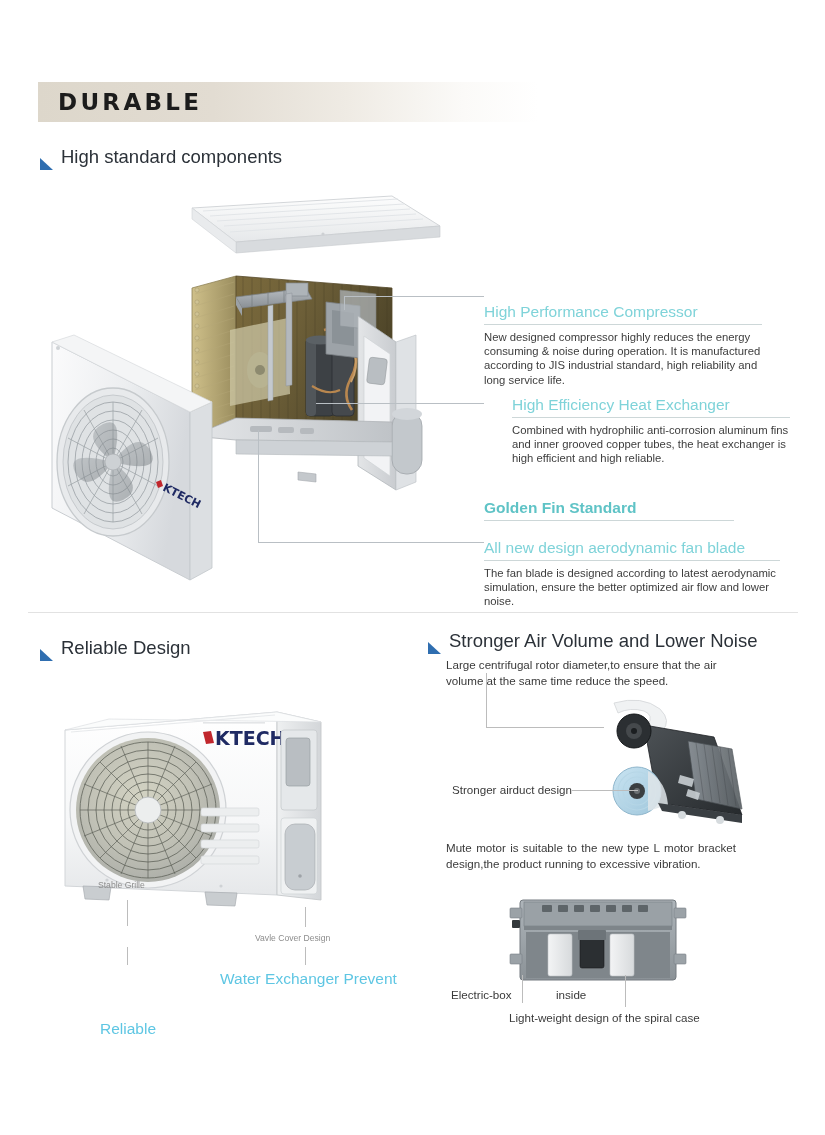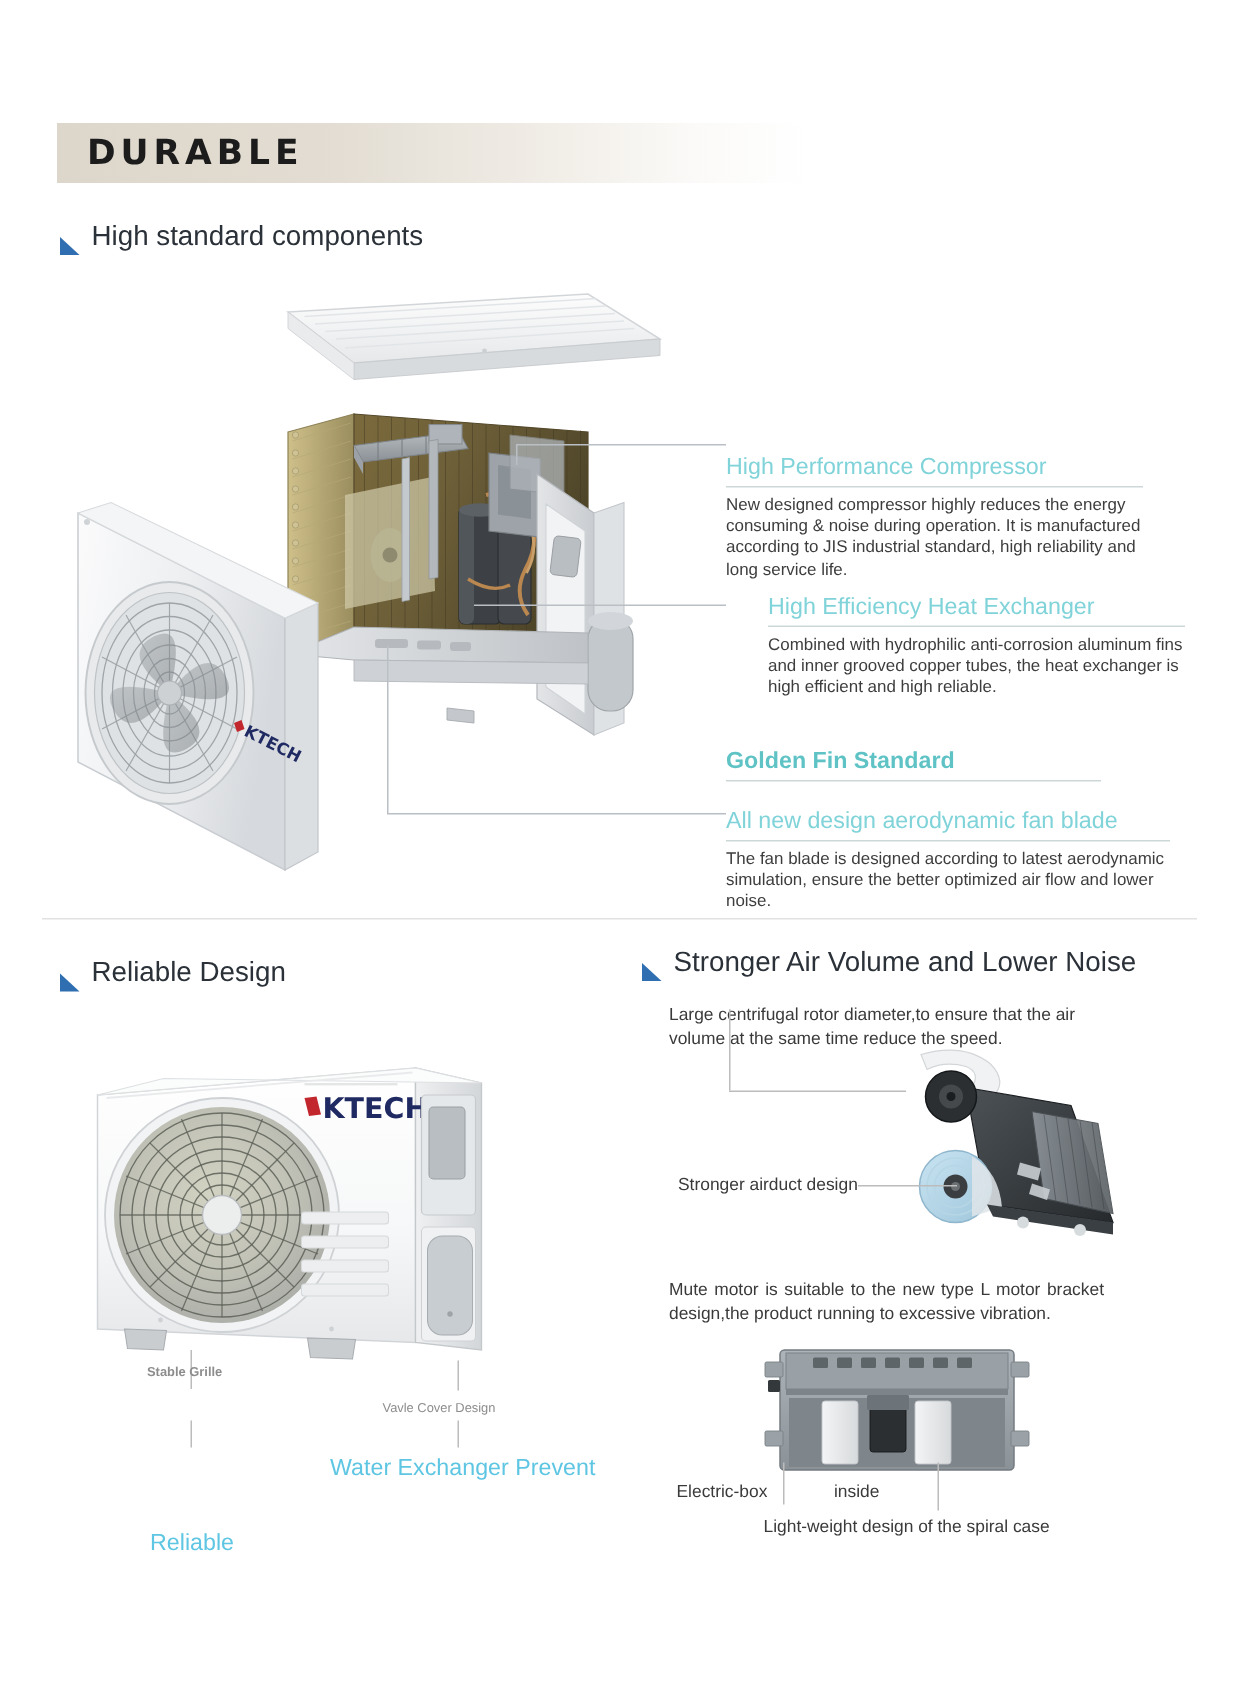--- a/index.html
+++ b/index.html
@@ -115,30 +115,29 @@
     position: absolute;
     font-size: 15.5px;
     color: #5ec6e3;
     white-space: nowrap;
   }
   .body-text {
     position: absolute;
     font-size: 11.6px;
     line-height: 16px;
     color: #3a3a3a;
-    margin-top: 12px;
   }
   .mid-label {
     position: absolute;
     font-size: 11.6px;
     color: #3a3a3a;
     white-space: nowrap;
   }
 
-  #lbl-stable       { left: 98px;  top: 909px; font-weight: bold; }
+  #lbl-stable       { left: 98px;  top: 880px; }
   #lbl-valve        { left: 255px; top: 933px; }
   #lbl-reliable     { left: 100px; top: 1020px; }
   #lbl-water        { left: 220px; top: 970px; }
 
   #txt-stronger-sub { left: 446px; top: 657px; width: 300px; }
   #lbl-airduct      { left: 452px; top: 783px; }
   #txt-mute         { left: 446px; top: 840px; width: 290px; text-align: justify; }
   #lbl-electricbox  { left: 451px; top: 988px; }
   #lbl-inside       { left: 556px; top: 988px; }
   #lbl-lightweight  { left: 509px; top: 1011px; }

